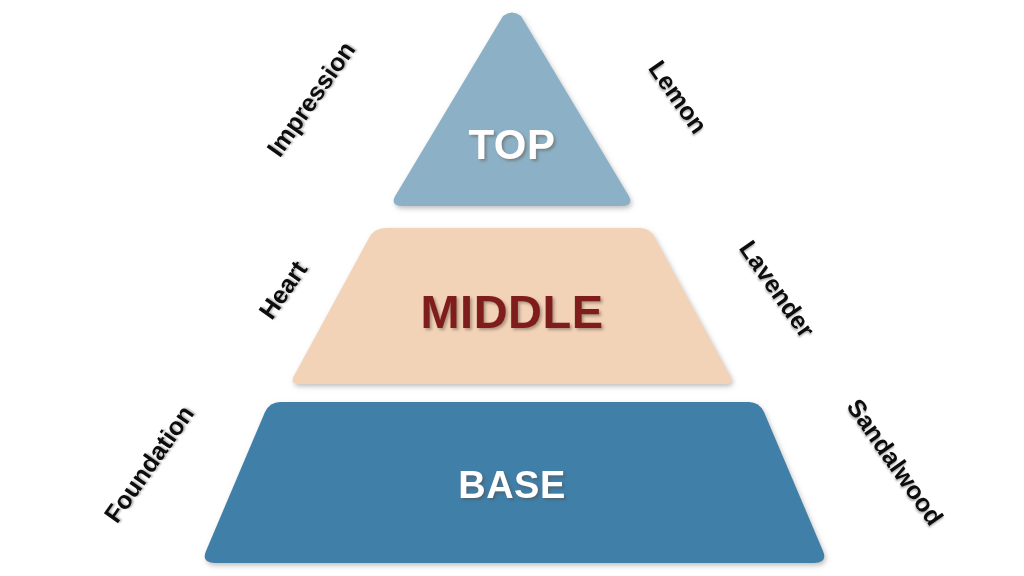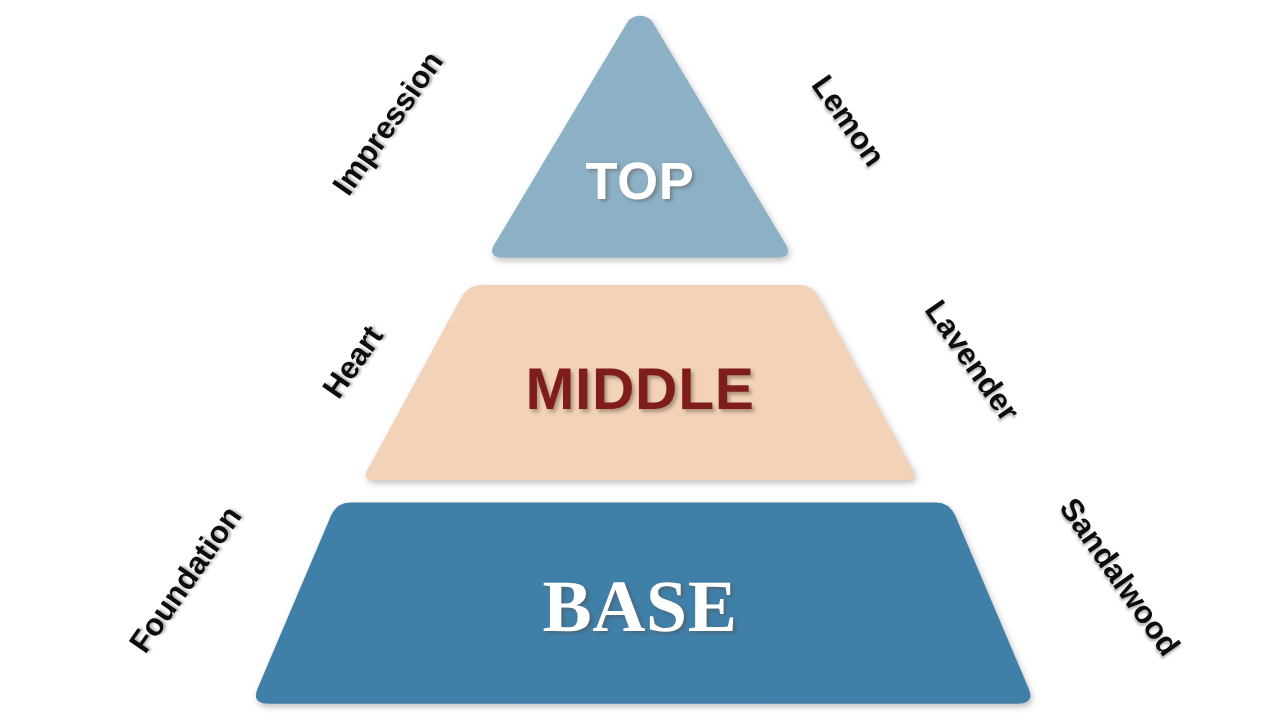--- a/index.html
+++ b/index.html
@@ -37,21 +37,21 @@
     font-weight: bold;
     font-family: "Liberation Sans", sans-serif;
     letter-spacing: 0.5px;
     white-space: nowrap;
     text-shadow: 2px 2px 3px rgba(90,70,60,0.45);
     transform: translate(-50%, -50%);
     pointer-events: none;
   }
   #caption-top    { left: 512px; top: 145px; font-size: 42px; text-align: right; }
   #caption-middle { left: 512px; top: 311px; font-size: 47px; }
-  #caption-base   { left: 512px; top: 485px; font-size: 59px; font-family: Liberation Serif, serif; }
+  #caption-base   { left: 512px; top: 485px; font-size: 38px; }
 
   
   .side-label {
     position: absolute;
     color: #0d0d0d;
     font-weight: bold;
     font-family: "Liberation Sans", sans-serif;
     font-size: 25px;
     white-space: nowrap;
     text-shadow: 1.5px 1.5px 2px rgba(150,150,150,0.7);

